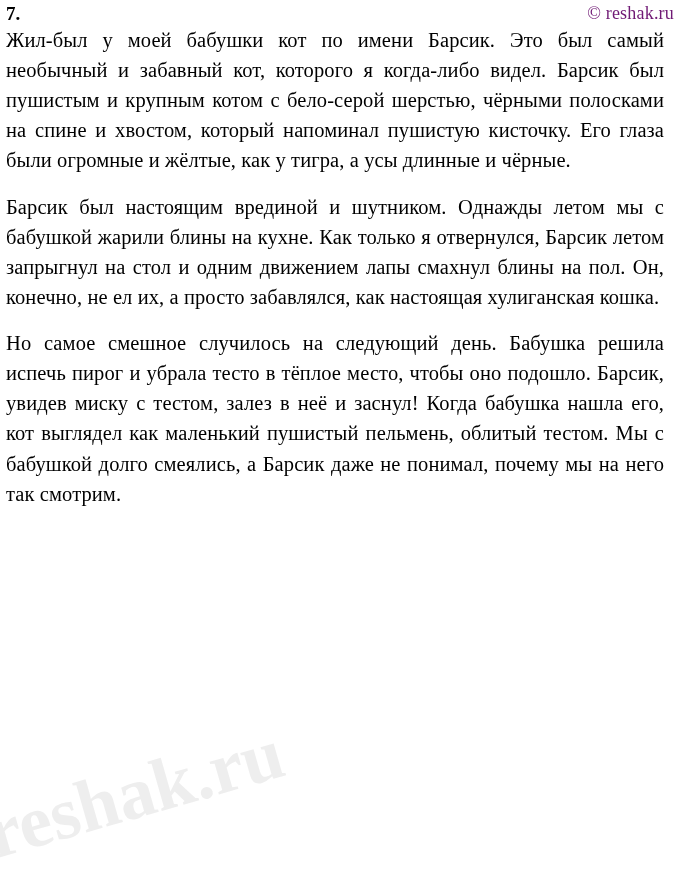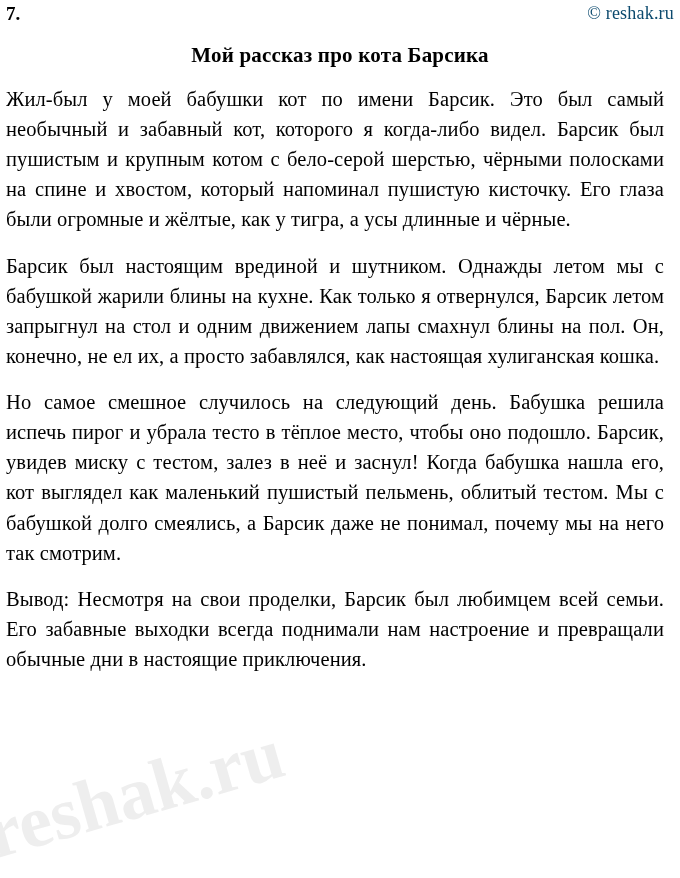--- a/index.html
+++ b/index.html
@@ -29,21 +29,21 @@
     font-size: 19px;
     line-height: 1.1;
   }
   .task-number {
     font-weight: bold;
     font-size: 19px;
     font-family: "Liberation Serif", serif;
   }
   .copyright {
     font-size: 18px;
-    color: #0c4a6e;
+    color: #701a75;
     font-family: "Liberation Serif", serif;
     letter-spacing: 0.2px;
   }
   .doc-title {
     text-align: center;
     font-weight: bold;
     font-size: 21px;
     margin-top: 18px;
     margin-bottom: 16px;
     letter-spacing: 0.2px;
@@ -85,23 +85,21 @@
 
   <div class="watermark">reshak.ru</div>
 
   <div class="content-layer">
 
     <div class="header-row">
       <span class="task-number">7.</span>
       <span class="copyright">© reshak.ru</span>
     </div>
 
-    <div class="doc-title">Мой рассказ про кота Барсика</div>
 
     <div class="body-text">
       <p>Жил-был у моей бабушки кот по имени Барсик. Это был самый необычный и забавный кот, которого я когда-либо видел. Барсик был пушистым и крупным котом с бело-серой шерстью, чёрными полосками на спине и хвостом, который напоминал пушистую кисточку. Его глаза были огромные и жёлтые, как у тигра, а усы длинные и чёрные.</p>
       <p>Барсик был настоящим врединой и шутником. Однажды летом мы с бабушкой жарили блины на кухне. Как только я отвернулся, Барсик летом запрыгнул на стол и одним движением лапы смахнул блины на пол. Он, конечно, не ел их, а просто забавлялся, как настоящая хулиганская кошка.</p>
       <p>Но самое смешное случилось на следующий день. Бабушка решила испечь пирог и убрала тесто в тёплое место, чтобы оно подошло. Барсик, увидев миску с тестом, залез в неё и заснул! Когда бабушка нашла его, кот выглядел как маленький пушистый пельмень, облитый тестом. Мы с бабушкой долго смеялись, а Барсик даже не понимал, почему мы на него так смотрим.</p>
-      <p>Вывод: Несмотря на свои проделки, Барсик был любимцем всей семьи. Его забавные выходки всегда поднимали нам настроение и превращали обычные дни в настоящие приключения.</p>
     </div>
 
   </div>
 </div>
 
 </body></html>

